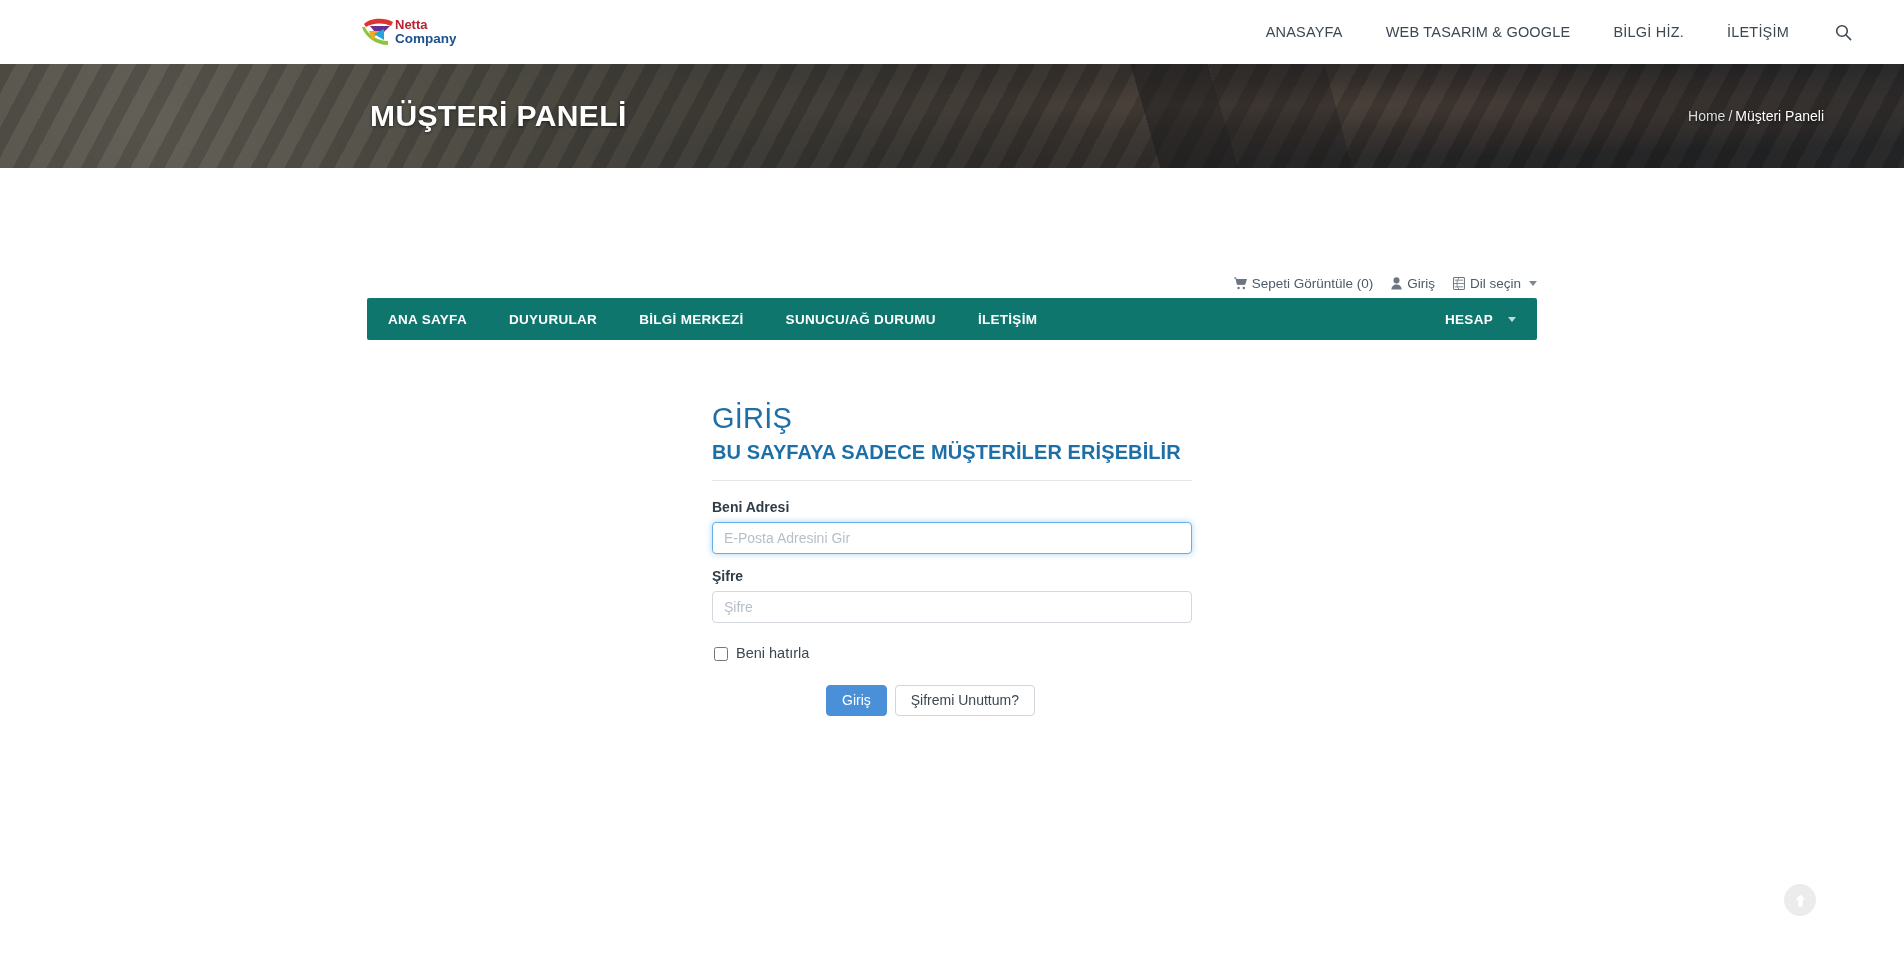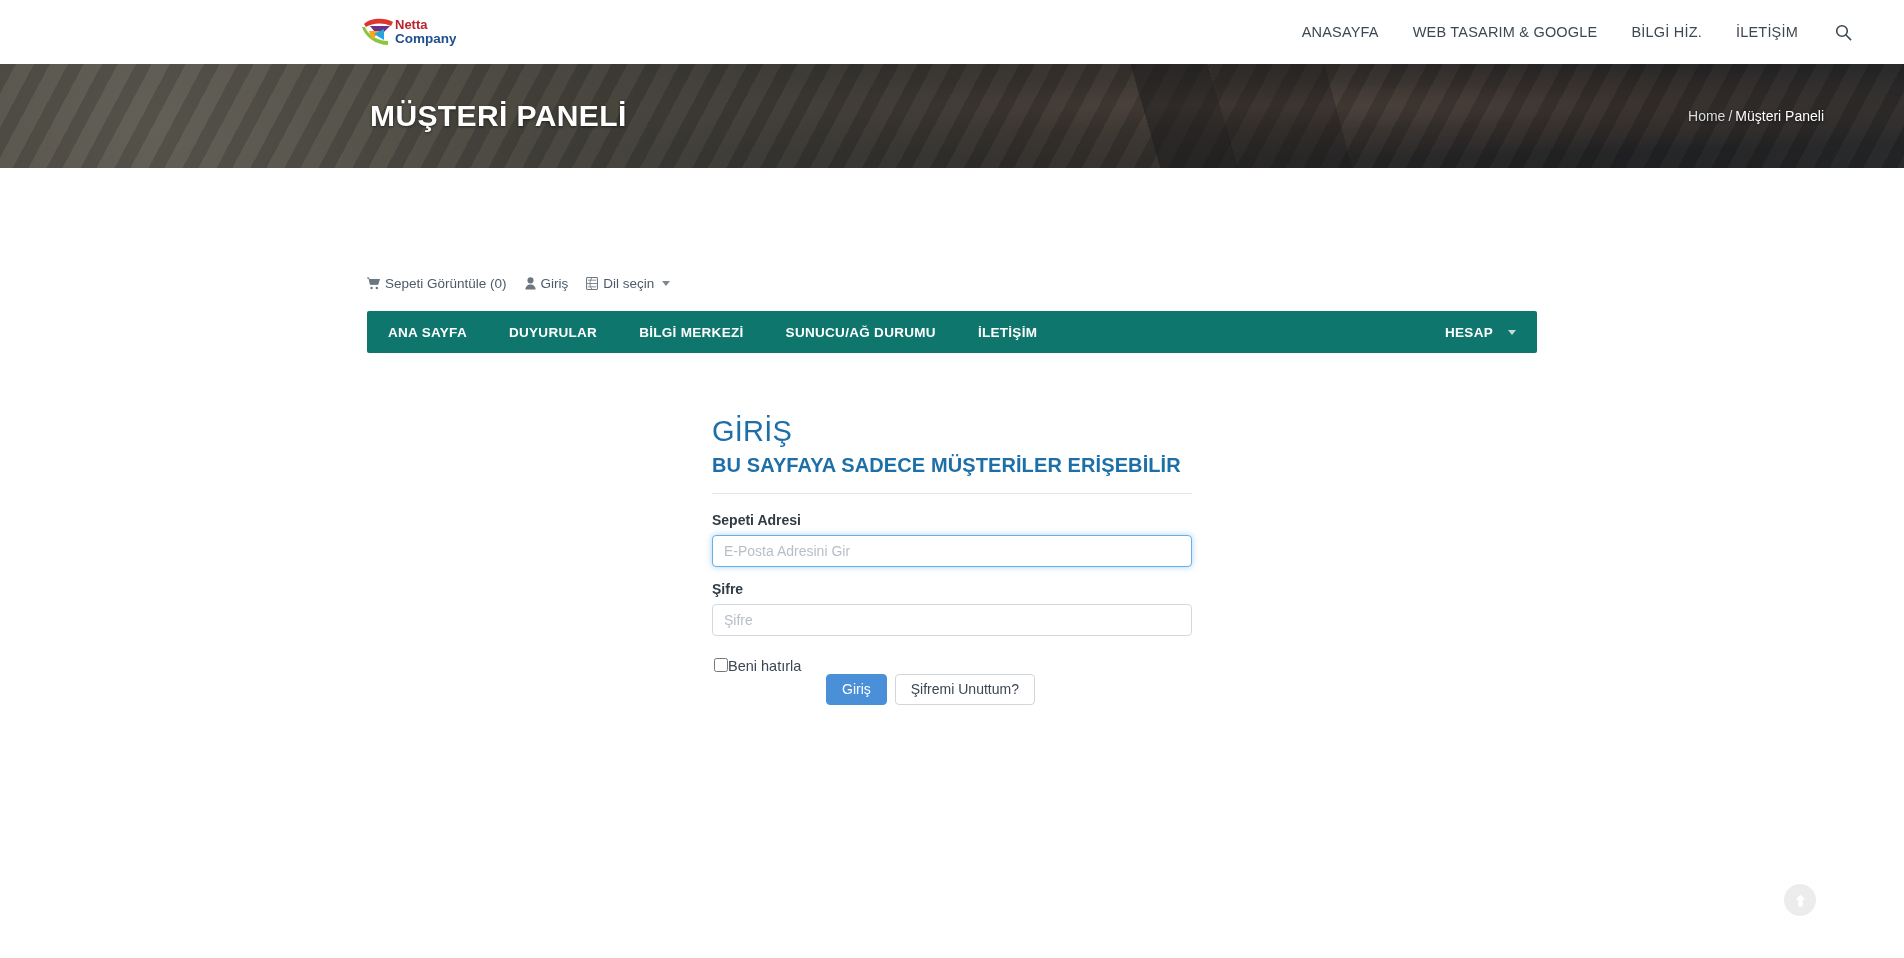--- a/index.html
+++ b/index.html
@@ -40,21 +40,21 @@
     text-decoration: none;
     flex: 0 0 auto;
   }
   .brand-logo {
     display: block;
   }
   .main-nav {
     margin-left: auto;
     display: flex;
     align-items: center;
-    gap: 0px;
+    gap: 9px;
   }
   .main-nav a {
     display: block;
     padding: 0 17px;
     font-size: 14.5px;
     letter-spacing: .2px;
     color: #3d4852;
     text-decoration: none;
     line-height: 64px;
     white-space: nowrap;
@@ -128,26 +128,26 @@
   .breadcrumb .current { color: #ffffff; }
 
   
   .client-wrap {
     width: 1170px;
     margin: 0 auto;
     padding-top: 108px;
   }
   .top-bar {
     display: flex;
-    justify-content: flex-start;
+    justify-content: flex-end;
     align-items: center;
     gap: 18px;
     font-size: 13.5px;
     color: #4d5a68;
-    padding-bottom: 20px;
+    padding-bottom: 7px;
   }
   .top-bar-item {
     display: inline-flex;
     align-items: center;
     gap: 5px;
     text-decoration: none;
     color: #4d5a68;
     cursor: pointer;
     white-space: nowrap;
   }
@@ -237,22 +237,23 @@
     outline: none;
   }
   .form-field::placeholder { color: #b7bfc6; }
   .form-field.focused {
     border-color: #66afe9;
     box-shadow: 0 0 6px rgba(102,175,233,.55);
   }
   .form-group { margin-bottom: 14px; }
   .checkbox-row {
     display: flex;
-    align-items: flex-start;
-    margin: 22px 0 0 2px;
+    align-items: flex-end;
+    gap: 8px;
+    margin: 22px 0 24px 2px;
     font-size: 14.5px;
     color: #3b4752;
   }
   .checkbox-row input[type=checkbox] {
     width: 14px; height: 14px;
     margin: 0;
     accent-color: #3b7dd8;
   }
   .btn-row {
     display: flex;
@@ -381,21 +382,21 @@
   </nav>
 </div>
 
 <main class="login-area">
   <div class="login-box">
     <h2 class="login-title">GİRİŞ</h2>
     <h3 class="login-subtitle">BU SAYFAYA SADECE MÜŞTERİLER ERİŞEBİLİR</h3>
     <hr class="login-rule">
 
     <div class="form-group">
-      <label class="form-label">Sepeti Adresi</label>
+      <label class="form-label">Beni Adresi</label>
       <input type="email" class="form-field focused" placeholder="E-Posta Adresini Gir" style="">
     </div>
 
     <div class="form-group">
       <label class="form-label">Şifre</label>
       <input type="password" class="form-field" placeholder="Şifre" style="">
     </div>
 
     <label class="checkbox-row">
       <input type="checkbox" style="">

